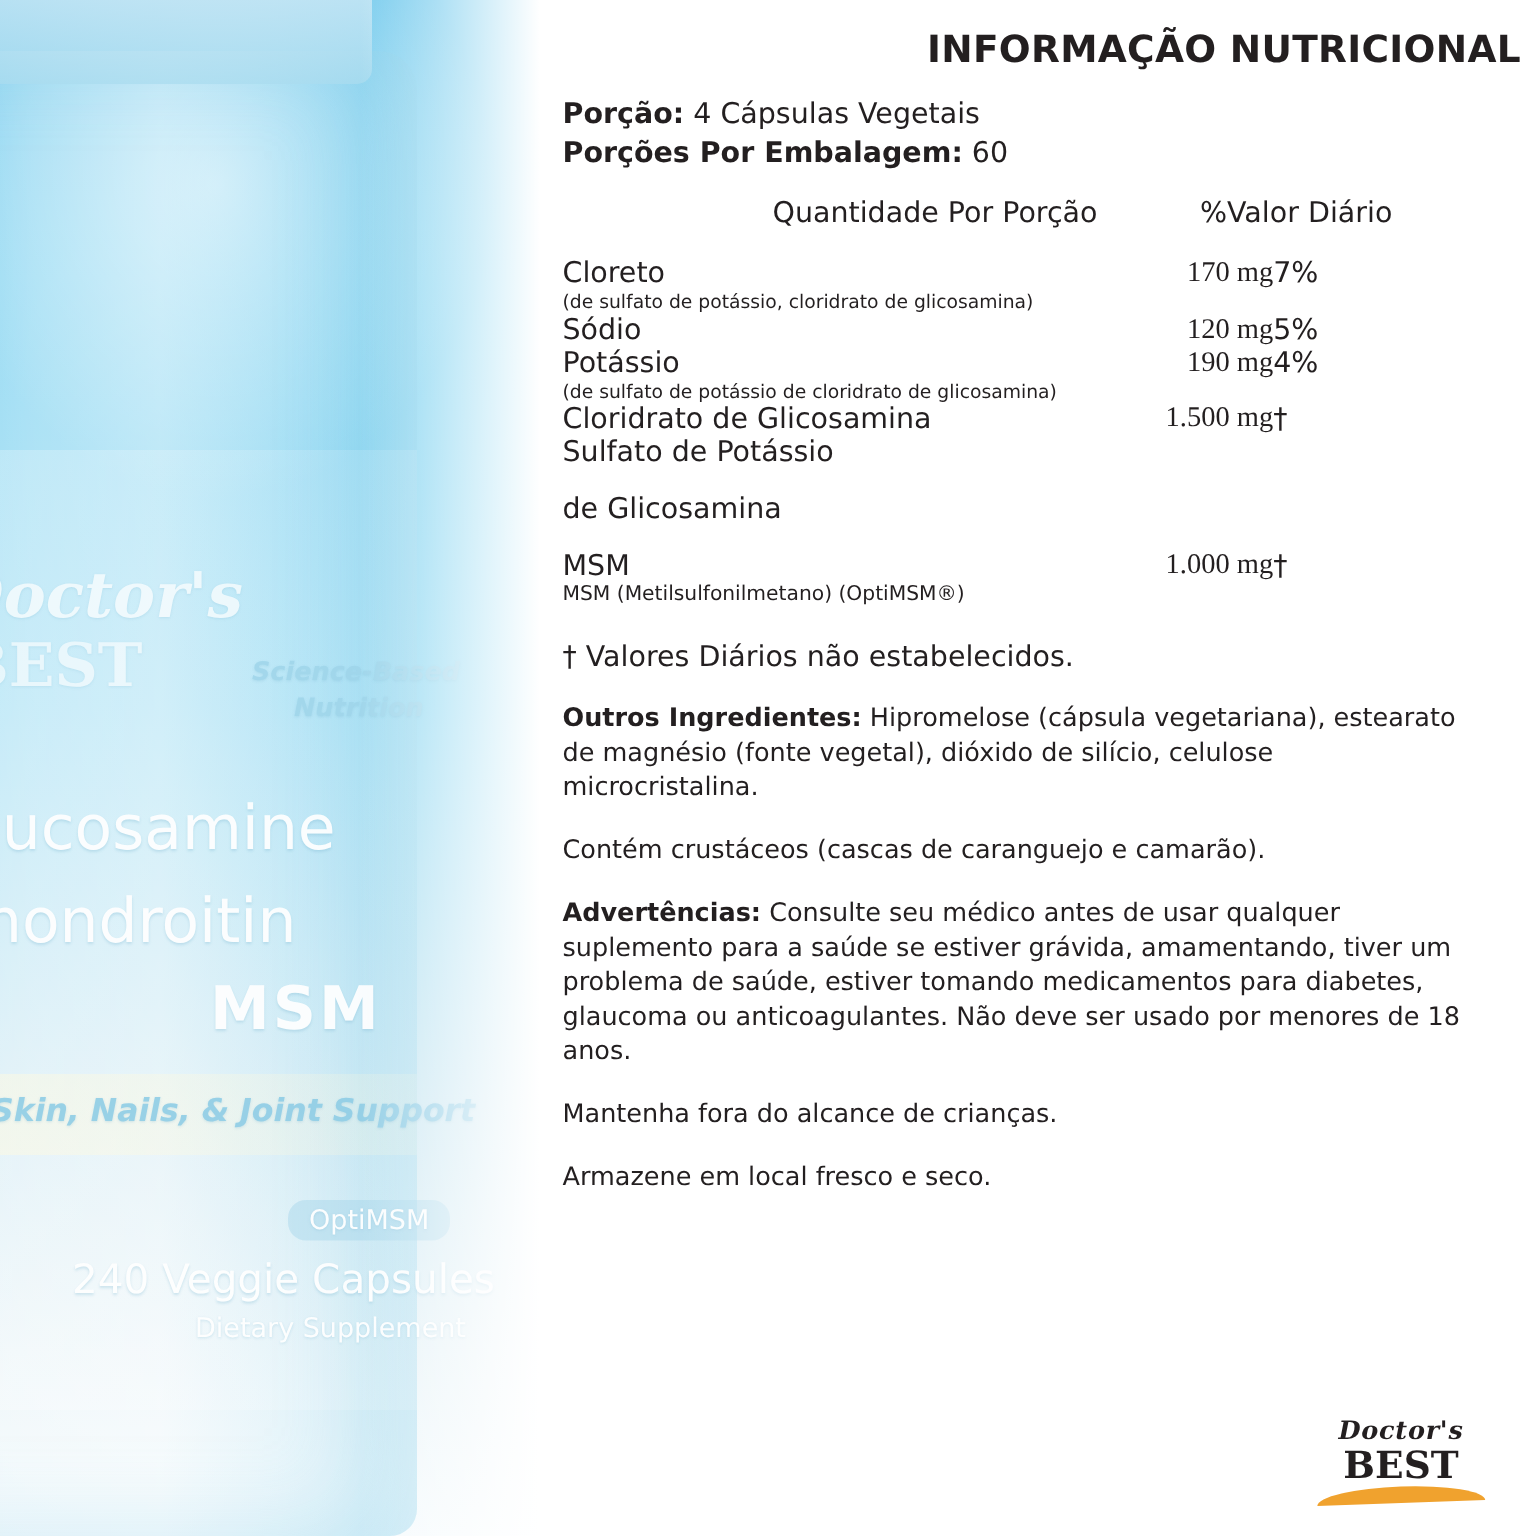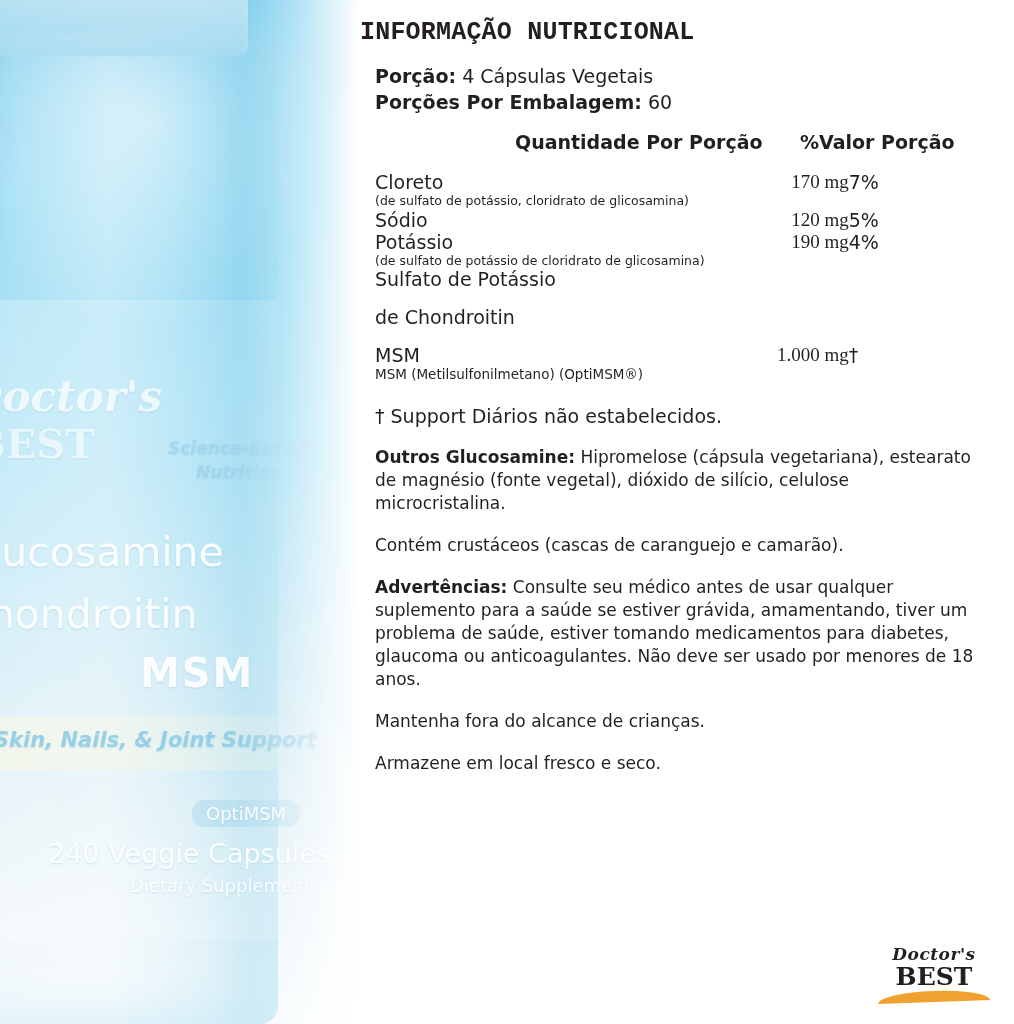--- a/index.html
+++ b/index.html
@@ -138,40 +138,39 @@
     left: 360px;
     top: 0;
     width: 654px;
     height: 1024px;
     padding: 0;
     box-sizing: border-box;
   }
   .pad { padding-left: 15px; padding-right: 36px; }
 
   #facts-title {
-    text-align: left;
+    text-align: right;
     font-size: 25px;
     font-weight: bold;
     margin: 18px 0 0 0;
     letter-spacing: .2px;
-    font-family: Liberation Mono, monospace;
   }
   .serving-line {
     font-size: 19px;
     margin-top: 15px;
   }
   .serving-line:first-of-type { margin-top: 18px; }
   .serving-line b { font-weight: bold; }
 
   .col-head {
     margin-top: 18px;
     position: relative;
     height: 26px;
     font-size: 19px;
-    font-weight: bold;
+    font-weight: normal;
   }
   .col-head .qty-head { position: absolute; left: 140px; top: 0; }
   .col-head .dv-head  { position: absolute; left: 425px; top: 0; }
 
   table.facts {
     width: 100%;
     border-collapse: collapse;
     margin-top: 14px;
     font-size: 19px;
   }
@@ -271,21 +270,21 @@
       <b>Porção:</b>
       <span>4 Cápsulas Vegetais</span>
     </div>
     <div class="serving-line" style="margin-top:4px">
       <b>Porções Por Embalagem:</b>
       <span>60</span>
     </div>
 
     <div class="col-head">
       <span class="qty-head">Quantidade Por Porção</span>
-      <span class="dv-head">%Valor Porção</span>
+      <span class="dv-head">%Valor Diário</span>
     </div>
 
     <table class="facts">
       <tbody>
 
         <tr>
           <td class="nm">Cloreto</td>
           <td class="amt">170 mg</td>
           <td class="dv">7%</td>
         </tr>
@@ -302,52 +301,57 @@
         <tr>
           <td class="nm">Potássio</td>
           <td class="amt">190 mg</td>
           <td class="dv">4%</td>
         </tr>
         <tr>
           <td class="sub" colspan="3">(de sulfato de potássio de cloridrato de glicosamina)</td>
         </tr>
 
         <tr>
+          <td class="nm">Cloridrato de Glicosamina</td>
+          <td class="amt">1.500 mg</td>
+          <td class="dv">†</td>
+        </tr>
+        <tr>
           <td class="nm">Sulfato de Potássio</td>
           <td class="amt"></td>
           <td class="dv"></td>
         </tr>
         <tr class="gap">
             <td colspan="3"></td>
           </tr>
 
         <tr>
-          <td class="nm">de Chondroitin</td>
+          <td class="nm">de Glicosamina</td>
           <td class="amt"></td>
           <td class="dv"></td>
         </tr>
         <tr class="gap">
             <td colspan="3"></td>
           </tr>
 
         <tr>
           <td class="nm">MSM</td>
           <td class="amt">1.000 mg</td>
           <td class="dv">†</td>
         </tr>
         <tr>
           <td class="sub note-sub" colspan="3">MSM (Metilsulfonilmetano) (OptiMSM®)</td>
         </tr>
       </tbody>
     </table>
 
-    <div class="dagger-note">† Support Diários não estabelecidos.</div>
+    <div class="dagger-note">† Valores Diários não estabelecidos.</div>
 
     <div class="para">
-      <b>Outros Glucosamine:</b><span> Hipromelose (cápsula vegetariana), estearato de magnésio (fonte vegetal), dióxido de silício, celulose microcristalina.</span>
+      <b>Outros Ingredientes:</b><span> Hipromelose (cápsula vegetariana), estearato de magnésio (fonte vegetal), dióxido de silício, celulose microcristalina.</span>
     </div>
 
     <div class="para bold-all">Contém crustáceos (cascas de caranguejo e camarão).</div>
 
 
     <div class="para">
       <b>Advertências:</b><span> Consulte seu médico antes de usar qualquer suplemento para a saúde se estiver grávida, amamentando, tiver um problema de saúde, estiver tomando medicamentos para diabetes, glaucoma ou anticoagulantes. Não deve ser usado por menores de 18 anos.</span>
     </div>
 
     <div class="para">Mantenha fora do alcance de crianças.</div>

